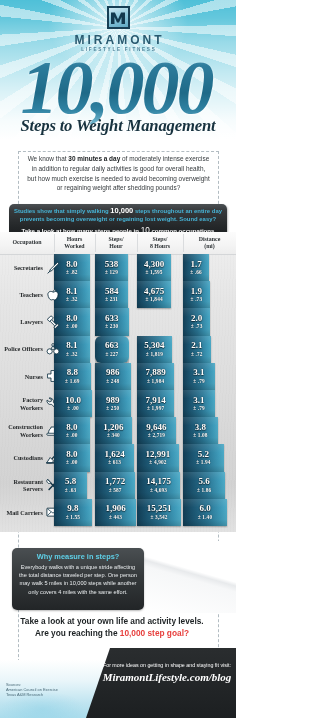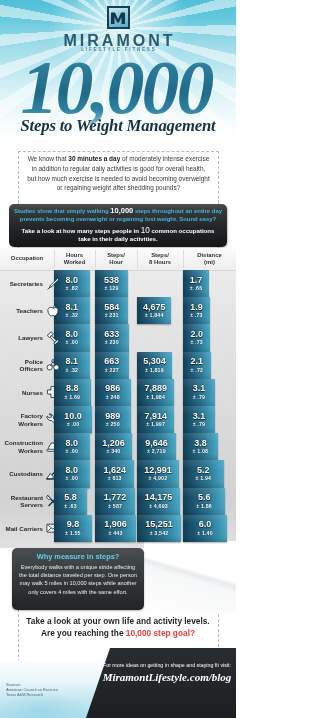--- a/index.html
+++ b/index.html
@@ -12,21 +12,21 @@
   .rays{position:absolute;left:-132px;top:-222px;width:500px;height:500px;
     background:repeating-conic-gradient(from 2deg at 50% 50%, rgba(255,255,255,.52) 0deg 5.6deg, rgba(255,255,255,0) 5.6deg 14.4deg);}
   .heroGrad{position:absolute;inset:0;background:
     radial-gradient(70px 58px at 118px 22px, rgba(255,255,255,.85) 0%, rgba(255,255,255,.45) 42%, rgba(255,255,255,0) 100%),
     linear-gradient(180deg, rgba(255,255,255,0) 0%, rgba(255,255,255,.12) 12%, rgba(255,255,255,.42) 28%, rgba(255,255,255,.62) 45%, rgba(255,255,255,.80) 62%, rgba(255,255,255,.95) 80%, #fff 93%);}
 
   .logoWrap{position:absolute;left:0;top:6px;width:236px;text-align:center;}
   .logoMark{width:23px;height:23px;margin:0 auto;border:2.6px solid #173f55;
             background:linear-gradient(165deg,#cfe9f2 0%,#8ec9dd 45%,#5fa9c4 100%);
             display:flex;align-items:center;justify-content:center;box-sizing:border-box;}
-  .brand{margin-top:6px;font-size:16px;line-height:11.4px;letter-spacing:3.0px;color:#2a5a70;font-weight:700;
+  .brand{margin-top:6px;font-size:12px;line-height:11.4px;letter-spacing:3.0px;color:#2a5a70;font-weight:700;
          text-indent:3.0px;}
   .brandSub{margin-top:1.0px;font-size:4.6px;line-height:5px;letter-spacing:1.75px;color:#4e8298;font-weight:700;text-indent:1.75px;}
 
   .bignum{position:absolute;left:-2px;top:49px;width:236px;text-align:center;
     font-family:"Liberation Serif",serif;font-style:italic;font-weight:700;font-size:76px;line-height:76px;
     letter-spacing:-3.0px;
     background:linear-gradient(180deg,#6fb4cd 0%,#2d7c9c 22%,#1f6a88 58%,#2f82a2 80%,#79bcd3 100%);
     -webkit-background-clip:text;background-clip:text;color:transparent;
     filter:drop-shadow(0 1px .8px rgba(255,255,255,.9));}
   .subttl{position:absolute;left:0;top:117px;width:236px;text-align:center;
@@ -48,24 +48,24 @@
     background:linear-gradient(180deg,#4b5053 0%,#36393b 16%,#232628 55%,#141618 100%);
     box-shadow:1px 1px 2px rgba(0,0,0,.25);}
   .bannerIn{position:absolute;left:4px;top:0;width:210px;height:43px;
     display:flex;flex-direction:column;justify-content:center;text-align:center;}
   .bl1{font-size:5.95px;line-height:8.2px;color:#46b2d4;font-weight:600;white-space:nowrap;}
   .bl1 b{color:#ffffff;font-weight:700;font-size:7.5px;}
   .bl2{margin-top:3.2px;font-size:6.1px;line-height:8.6px;color:#ffffff;font-weight:600;white-space:nowrap;}
   .bl2 b{font-weight:400;font-size:8.2px;}
 
   
-  .tbl{position:absolute;left:0;top:248px;width:277px;height:300px;
+  .tbl{position:absolute;left:0;top:232px;width:277px;height:300px;
        background:
         repeating-linear-gradient(92deg, rgba(0,0,0,.012) 0 1px, rgba(255,255,255,.012) 1px 3px),
-        linear-gradient(180deg,#f0f0f0 0%,#e6e6e6 22%,#dcdcdc 55%,#d2d2d2 84%,#e2e2e2 100%);}
+        linear-gradient(180deg,#f0f0f0 0%,#e6e6e6 22%,#dcdcdc 55%,#d2d2d2 84%,#e2e2e2 100%); font-family: Liberation Serif, serif;}
   .thead{position:absolute;left:0;top:0;width:236px;height:22px;
          background:linear-gradient(180deg,#fcfcfc 0%,#f4f4f4 60%,#ededed 100%);
          border-bottom:1px solid #d4d6d8;}
   .th{position:absolute;top:0;height:22px;display:flex;align-items:center;justify-content:center;
       text-align:center;font-size:5.9px;line-height:7.2px;color:#2c3134;font-weight:700;}
   .thdiv{position:absolute;top:2px;height:18px;width:1px;background:#dadcde;}
 
   .rows{position:absolute;left:0;top:22px;width:236px;height:278px;}
   .row{position:absolute;left:0;width:236px;height:27.2px;}
   .occ{position:absolute;left:0;top:0;width:46px;height:27.2px;
@@ -89,21 +89,21 @@
   .whybox{position:absolute;left:12px;top:548px;width:132px;height:62px;border-radius:5px;
           background:linear-gradient(180deg,#4a4f52 0%,#35393b 45%,#222527 100%);
           box-shadow:0 1px 2px rgba(0,0,0,.28);}
   .whyt{position:absolute;left:0;top:4px;width:132px;text-align:center;font-size:7.4px;font-weight:700;color:#5fd0e8;}
   .whyb{position:absolute;left:6px;top:15px;width:120px;text-align:center;font-size:5.6px;line-height:8.2px;color:#e9ecee;}
 
   .foldwrap{position:absolute;left:144px;top:541px;width:92px;height:72px;overflow:hidden;}
   .fold1{position:absolute;left:0;top:0;width:92px;height:72px;
     background:linear-gradient(196deg,#ffffff 0%,#ffffff 42%,#e8eaec 46%,#f6f7f8 52%,#ffffff 100%);}
 
-  .cta{position:absolute;left:10px;top:616px;width:216px;text-align:center;
+  .cta{position:absolute;left:4px;top:616px;width:216px;text-align:center;
        font-size:8.3px;line-height:11.6px;color:#1d2224;font-weight:700;}
   .cta .hl{color:#e7403e;}
 
   
   .bottom{position:absolute;left:0;top:660px;width:236px;height:58px;overflow:hidden;
           background:linear-gradient(180deg,#ffffff 0%,#eaf6fa 35%,#bfe4f0 75%,#a9dcec 100%);}
   .btex{position:absolute;inset:0;opacity:.6;
       background:
        radial-gradient(60px 26px at 18% 85%, rgba(120,200,225,.55), rgba(120,200,225,0) 70%),
        radial-gradient(70px 30px at 62% 100%, rgba(90,185,215,.5), rgba(90,185,215,0) 70%),
@@ -187,20 +187,26 @@
               <div class="bv">8.0</div>
               <div class="bs">± .82</div>
             </div>
           </div>
           <div class="bar" style="left: 95px; width: 33px; z-index: 2;">
             <div class="v">
               <div class="bv">538</div>
               <div class="bs">± 129</div>
             </div>
           </div>
+          <div class="bar" style="left: 137px; width: 34px; z-index: 2;">
+            <div class="v">
+              <div class="bv">4,300</div>
+              <div class="bs">± 1,595</div>
+            </div>
+          </div>
           <div class="bar" style="left: 183px; width: 26px; z-index: 2;">
             <div class="v">
               <div class="bv">1.7</div>
               <div class="bs">± .66</div>
             </div>
           </div>
         </div>
         <div class="row" style="top: 27.2px; z-index: 3;">
           <div class="occ">Teachers</div>
           <div class="ico">
@@ -277,21 +283,21 @@
                 <rect x="8.6" y="2.4" width="2.8" height="3.4" rx="1"></rect>
               </g>
             </svg>
           </div>
           <div class="bar" style="left: 54px; width: 35.7px; z-index: 5;">
             <div class="v">
               <div class="bv">8.1</div>
               <div class="bs">± .32</div>
             </div>
           </div>
-          <div class="bar" style="left: 95px; width: 33.7px; z-index: 5;">
+          <div class="bar" style="left: 95px; width: 33.7px; z-index: 5; border-radius: 6px;">
             <div class="v">
               <div class="bv">663</div>
               <div class="bs">± 227</div>
             </div>
           </div>
           <div class="bar" style="left: 137px; width: 34.9px; z-index: 5; text-align: right;">
             <div class="v">
               <div class="bv">5,304</div>
               <div class="bs">± 1,819</div>
             </div>

